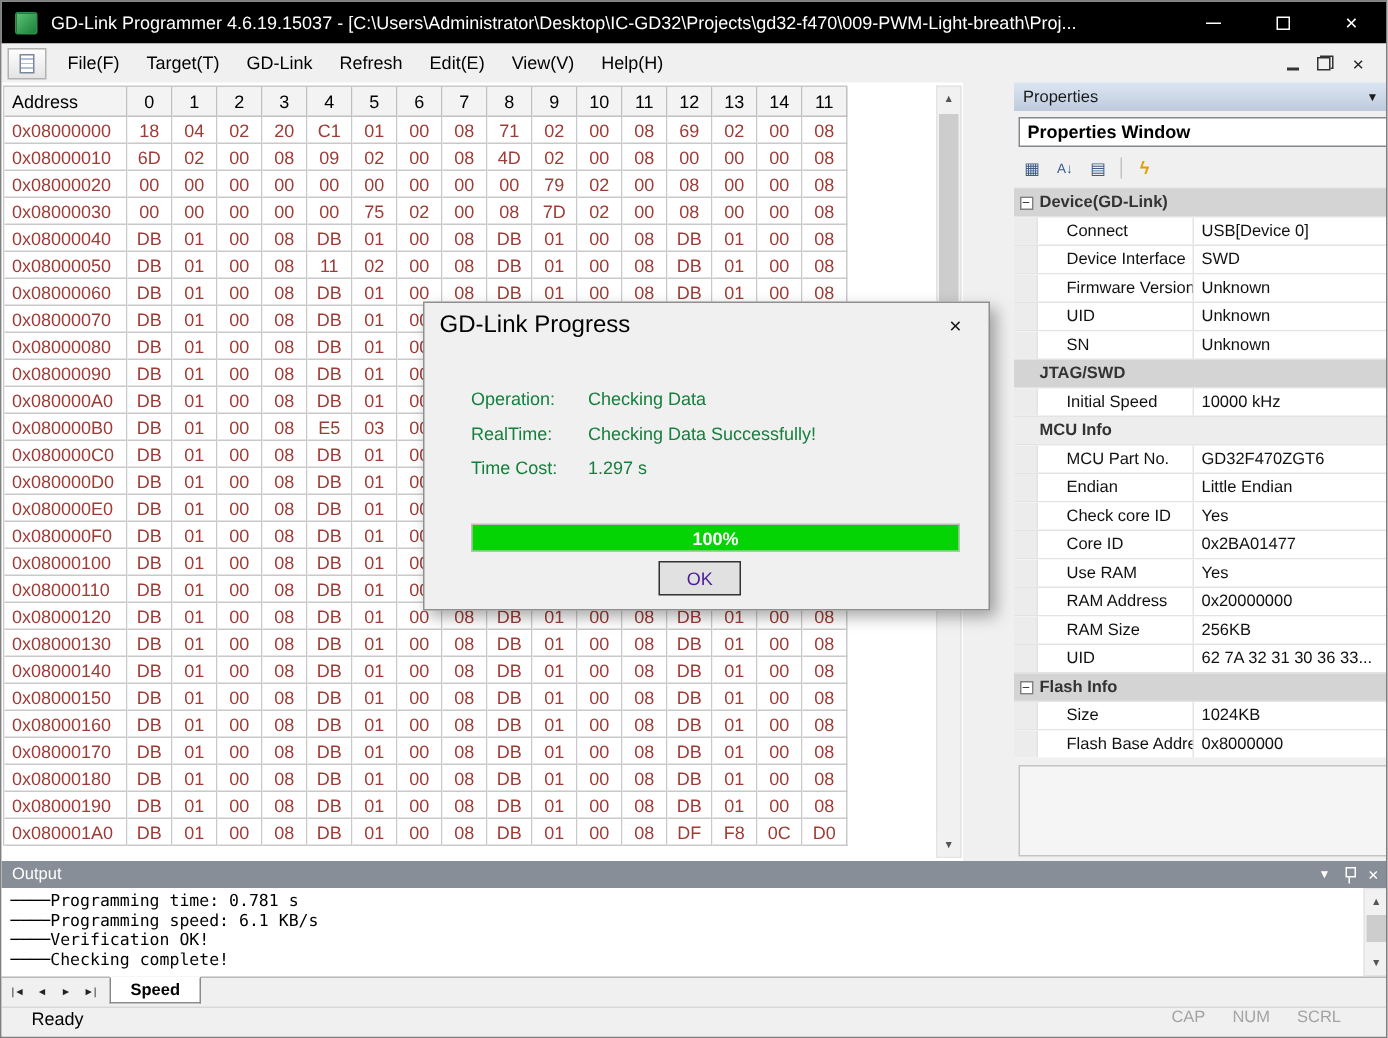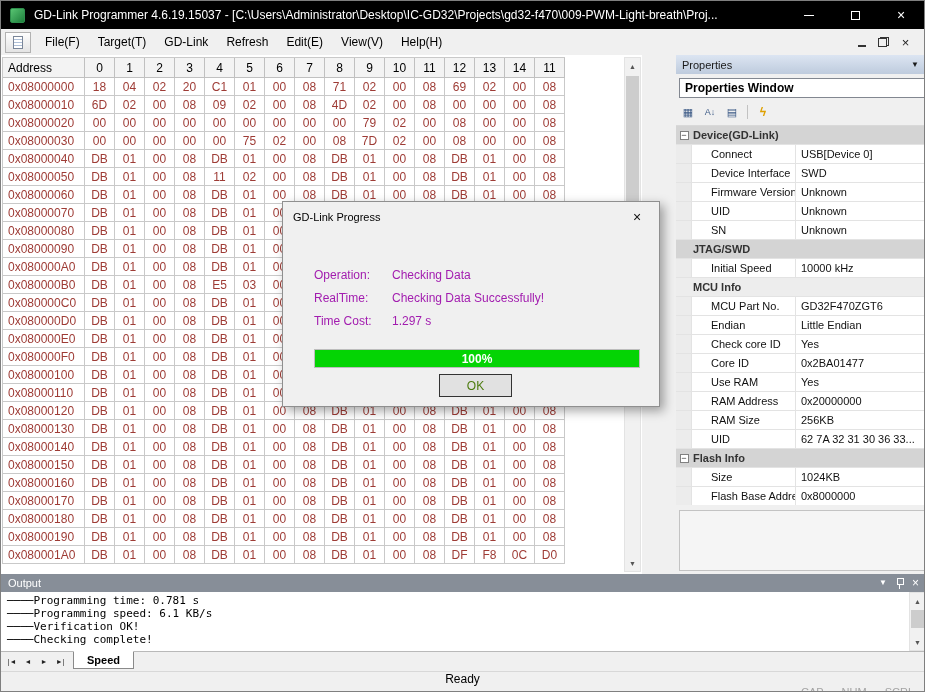--- a/index.html
+++ b/index.html
@@ -81,35 +81,35 @@
   .ocaption { position:absolute; left:0; top:0; width:100%; height:18px; background:#878E98; display:flex; align-items:center; padding:0 7px; font-size:11px; color:#FFF; }
   .ocontent { position:absolute; left:0; top:18px; width:908px; height:59px; background:#FFF; padding:2px 6px; overflow:hidden; }
   .oline { font-family:"DejaVu Sans Mono", monospace; font-size:11px; line-height:13px; color:#000; white-space:pre; }
 
   
   .tabbar { position:absolute; left:0; top:650px; width:100%; height:20px; background:#F0F0F0; border-top:1px solid #B9B9B9; display:flex; align-items:flex-start; padding-left:3px; }
   .navbtn { width:16px; height:15px; display:flex; align-items:center; justify-content:center; font-size:7px; color:#222; margin-top:2px; }
   .tab-active { margin-left:5px; margin-top:-1px; height:18px; background:#FFF; border:1px solid #8A8A8A; border-top:1px solid #FFF; padding:0 13px; font-size:11px; font-weight:bold; display:flex; align-items:center; }
 
   
-  .statusbar { position:absolute; left:0; top:670px; width:100%; height:21px; background:#F0F0F0; border-top:1px solid #D8D8D8; display:flex; align-items:center; padding:0 0; font-size:12px; color:#000;flex-direction:column; }
+  .statusbar { position:absolute; left:0; top:670px; width:100%; height:21px; background:#F0F0F0; border-top:1px solid #D8D8D8; display:flex; align-items:flex-start; padding:0 20px; font-size:12px; color:#000; }
   .status-right { margin-left:auto; display:flex; gap:2px; padding-right:2px; }
   .indicator { color:#A3A3A3; font-size:11px; padding:0 8px; }
 
   
   .dialog { position:absolute; left:281px; top:200px; width:378px; height:206px; background:#F0F0F0; border:1px solid #8F8F8F; box-shadow:4px 4px 10px rgba(0,0,0,0.35); z-index:60; }
-  .dlg-titlebar { position:absolute; left:0; top:0; width:100%; height:30px; display:flex; align-items:center; padding-left:10px; font-size:11px; color:#000; }
+  .dlg-titlebar { position:absolute; left:0; top:0; width:100%; height:30px; display:flex; align-items:center; padding-left:10px; font-size:16px; color:#000; }
   .dlg-close { position:absolute; right:1px; top:1px; width:42px; height:28px; display:flex; align-items:center; justify-content:center; font-size:14px; color:#111; }
   .dlg-fields { position:absolute; left:31px; top:57px; }
-  .dfield { display:flex; height:23px; font-size:12px; color:#a21caf; align-items:flex-end; }
+  .dfield { display:flex; height:23px; font-size:12px; color:#15803d; align-items:flex-start; }
   .dlabel { width:78px; }
   .progress { position:absolute; left:31px; top:147px; width:326px; height:19px; background:#E8E8E8; border:1px solid #BDBDBD; }
   .progress-fill { height:100%; background:var(--progress); }
   .progress-label { position:absolute; left:0; top:0; width:100%; height:100%; display:flex; align-items:center; justify-content:center; color:#FFF; font-size:12px; font-weight:bold; }
-  .ok-btn { position:absolute; left:156px; top:172px; width:73px; height:23px; background:#E1E1E1; border:1px solid #333; font-size:12px; display:flex; align-items:center; justify-content:center; color:#4d7c0f; }
+  .ok-btn { position:absolute; left:156px; top:172px; width:55px; height:23px; background:#E1E1E1; border:1px solid #333; font-size:12px; display:flex; align-items:center; justify-content:center; color:#4c1d95; }
 </style>
 </head>
 <body>
 
 <div class="app">
 
   <div class="titlebar">
     <div class="app-icon"></div>
     <div class="title-text">GD-Link Programmer 4.6.19.15037 - [C:\Users\Administrator\Desktop\IC-GD32\Projects\gd32-f470\009-PWM-Light-breath\Proj...</div>
     <div class="win-btns">

